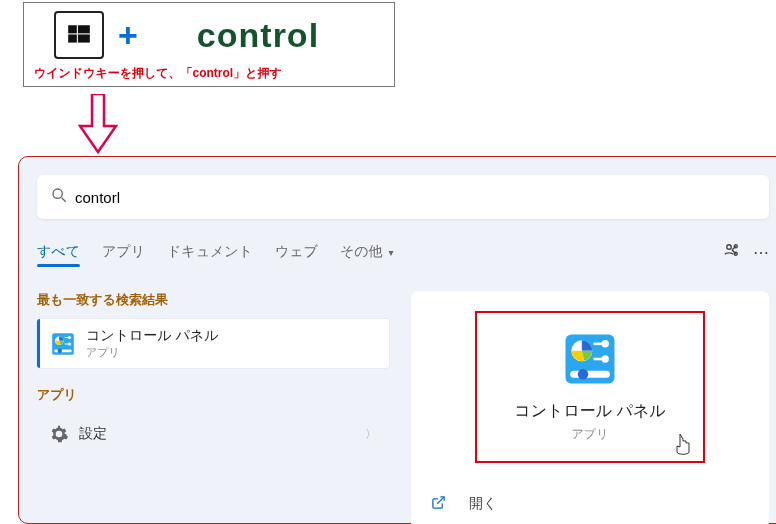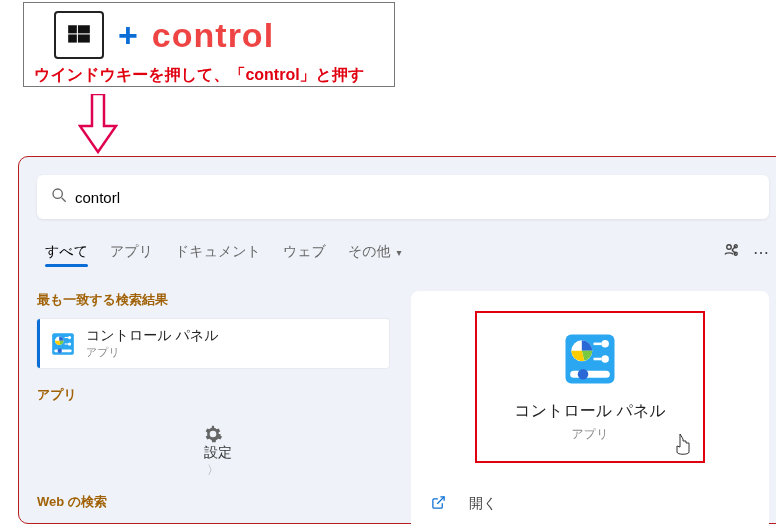--- a/index.html
+++ b/index.html
@@ -17,22 +17,22 @@
     }
     .tutorial-top { display: flex; align-items: center; gap: 8px; }
     .win-key-box {
       width: 50px; height: 48px;
       border: 2px solid #222;
       border-radius: 4px;
       display: flex; align-items: center; justify-content: center;
       margin-left: 20px;
     }
     .plus { color: #0a6ed6; font-size: 34px; font-weight: bold; margin: 0 6px; }
-    .control-text { font-size: 34px; font-weight: bold; letter-spacing: 1px; color: #ef4444; }
-    .tutorial-caption { color: #e00010; font-size: 16px; font-weight: bold; margin-top: 6px; }
+    .control-text { font-size: 34px; font-weight: bold; letter-spacing: 1px; color: #14532d; margin-left: 45px; }
+    .tutorial-caption { color: #e00010; font-size: 12px; font-weight: bold; margin-top: 6px; }
 
     .arrow-down {
       position: absolute;
       top: 94px;
       left: 78px;
       width: 40px; height: 60px;
     }
 
     .search-panel {
       position: absolute;
@@ -60,21 +60,21 @@
     }
 
     .tabs-row {
       display: flex;
       align-items: center;
       margin-top: 22px;
       font-size: 14px;
       color: #666;
     }
     .tab { margin-right: 22px; cursor: pointer; }
-    .tab.active { color: #000000; position: relative; margin-left: 8px; }
+    .tab.active { color: #0369a1; position: relative; }
     .tab.active::after {
       content: ""; position: absolute; left: 0; right: 0; bottom: -6px;
       height: 3px; background: #0a6ed6; border-radius: 2px;
     }
     .tab .chevron { font-size: 10px; margin-left: 2px; }
     .tabs-spacer { flex: 1; }
     .tabs-right-icon { margin-left: 12px; color: #444; cursor: pointer; font-size: 16px; }
 
     .content-row { display: flex; margin-top: 28px; gap: 22px; }
 
@@ -94,21 +94,20 @@
       margin-bottom: 4px;
     }
     .cp-small-icon { width: 26px; height: 26px; flex-shrink: 0; }
     .best-match-title { font-size: 14px; color: #222; }
     .best-match-sub { font-size: 11px; color: #888; }
 
     .list-item {
       display: flex; align-items: center;
       padding: 10px 12px;
       margin-bottom: 4px;
-      flex-direction: column;
     }
     .list-item .label { flex: 1; font-size: 14px; color: #333; margin-left: 10px; }
     .list-item .chevron-r { color: #999; font-size: 12px; }
     .gear-icon { width: 20px; height: 20px; flex-shrink: 0; }
 
     .right-col {
       flex: 1;
       background: #fff;
       border-radius: 8px;
       padding: 20px;
@@ -225,21 +224,20 @@
       <div class="section-header apps">アプリ</div>
 
       <div class="list-item">
         <svg class="gear-icon" viewBox="0 0 24 24" fill="#666">
           <path d="M12 8a4 4 0 1 0 0 8 4 4 0 0 0 0-8zm9 4c0 .6-.05 1.2-.15 1.7l2 1.6-2 3.4-2.4-.9a7.7 7.7 0 0 1-2.9 1.7l-.4 2.5H10.9l-.4-2.5a7.7 7.7 0 0 1-2.9-1.7l-2.4.9-2-3.4 2-1.6A8.8 8.8 0 0 1 5 12c0-.6.05-1.2.15-1.7l-2-1.6 2-3.4 2.4.9a7.7 7.7 0 0 1 2.9-1.7l.4-2.5h2.2l.4 2.5a7.7 7.7 0 0 1 2.9 1.7l2.4-.9 2 3.4-2 1.6c.1.5.15 1.1.15 1.7z"></path>
         </svg>
         <span class="label">設定</span>
         <span class="chevron-r">〉</span>
       </div>
 
-      <div class="section-header">Web の検索</div>
     </div>
 
     <div class="right-col">
       <div class="highlight-box">
         <svg class="cp-large-icon" viewBox="0 0 48 48">
           <rect x="3" y="3" width="42" height="42" rx="5" fill="#2aa7f0"></rect>
           <circle cx="17" cy="17" r="9" fill="#fff"></circle>
           <path d="M17 17 L17 8 A9 9 0 0 1 26 17 Z" fill="#2a68d6"></path>
           <path d="M17 17 L26 17 A9 9 0 0 1 19 25.5 Z" fill="#7ac943"></path>
           <path d="M17 17 L19 25.5 A9 9 0 0 1 8 17 Z" fill="#ffcc00"></path>

